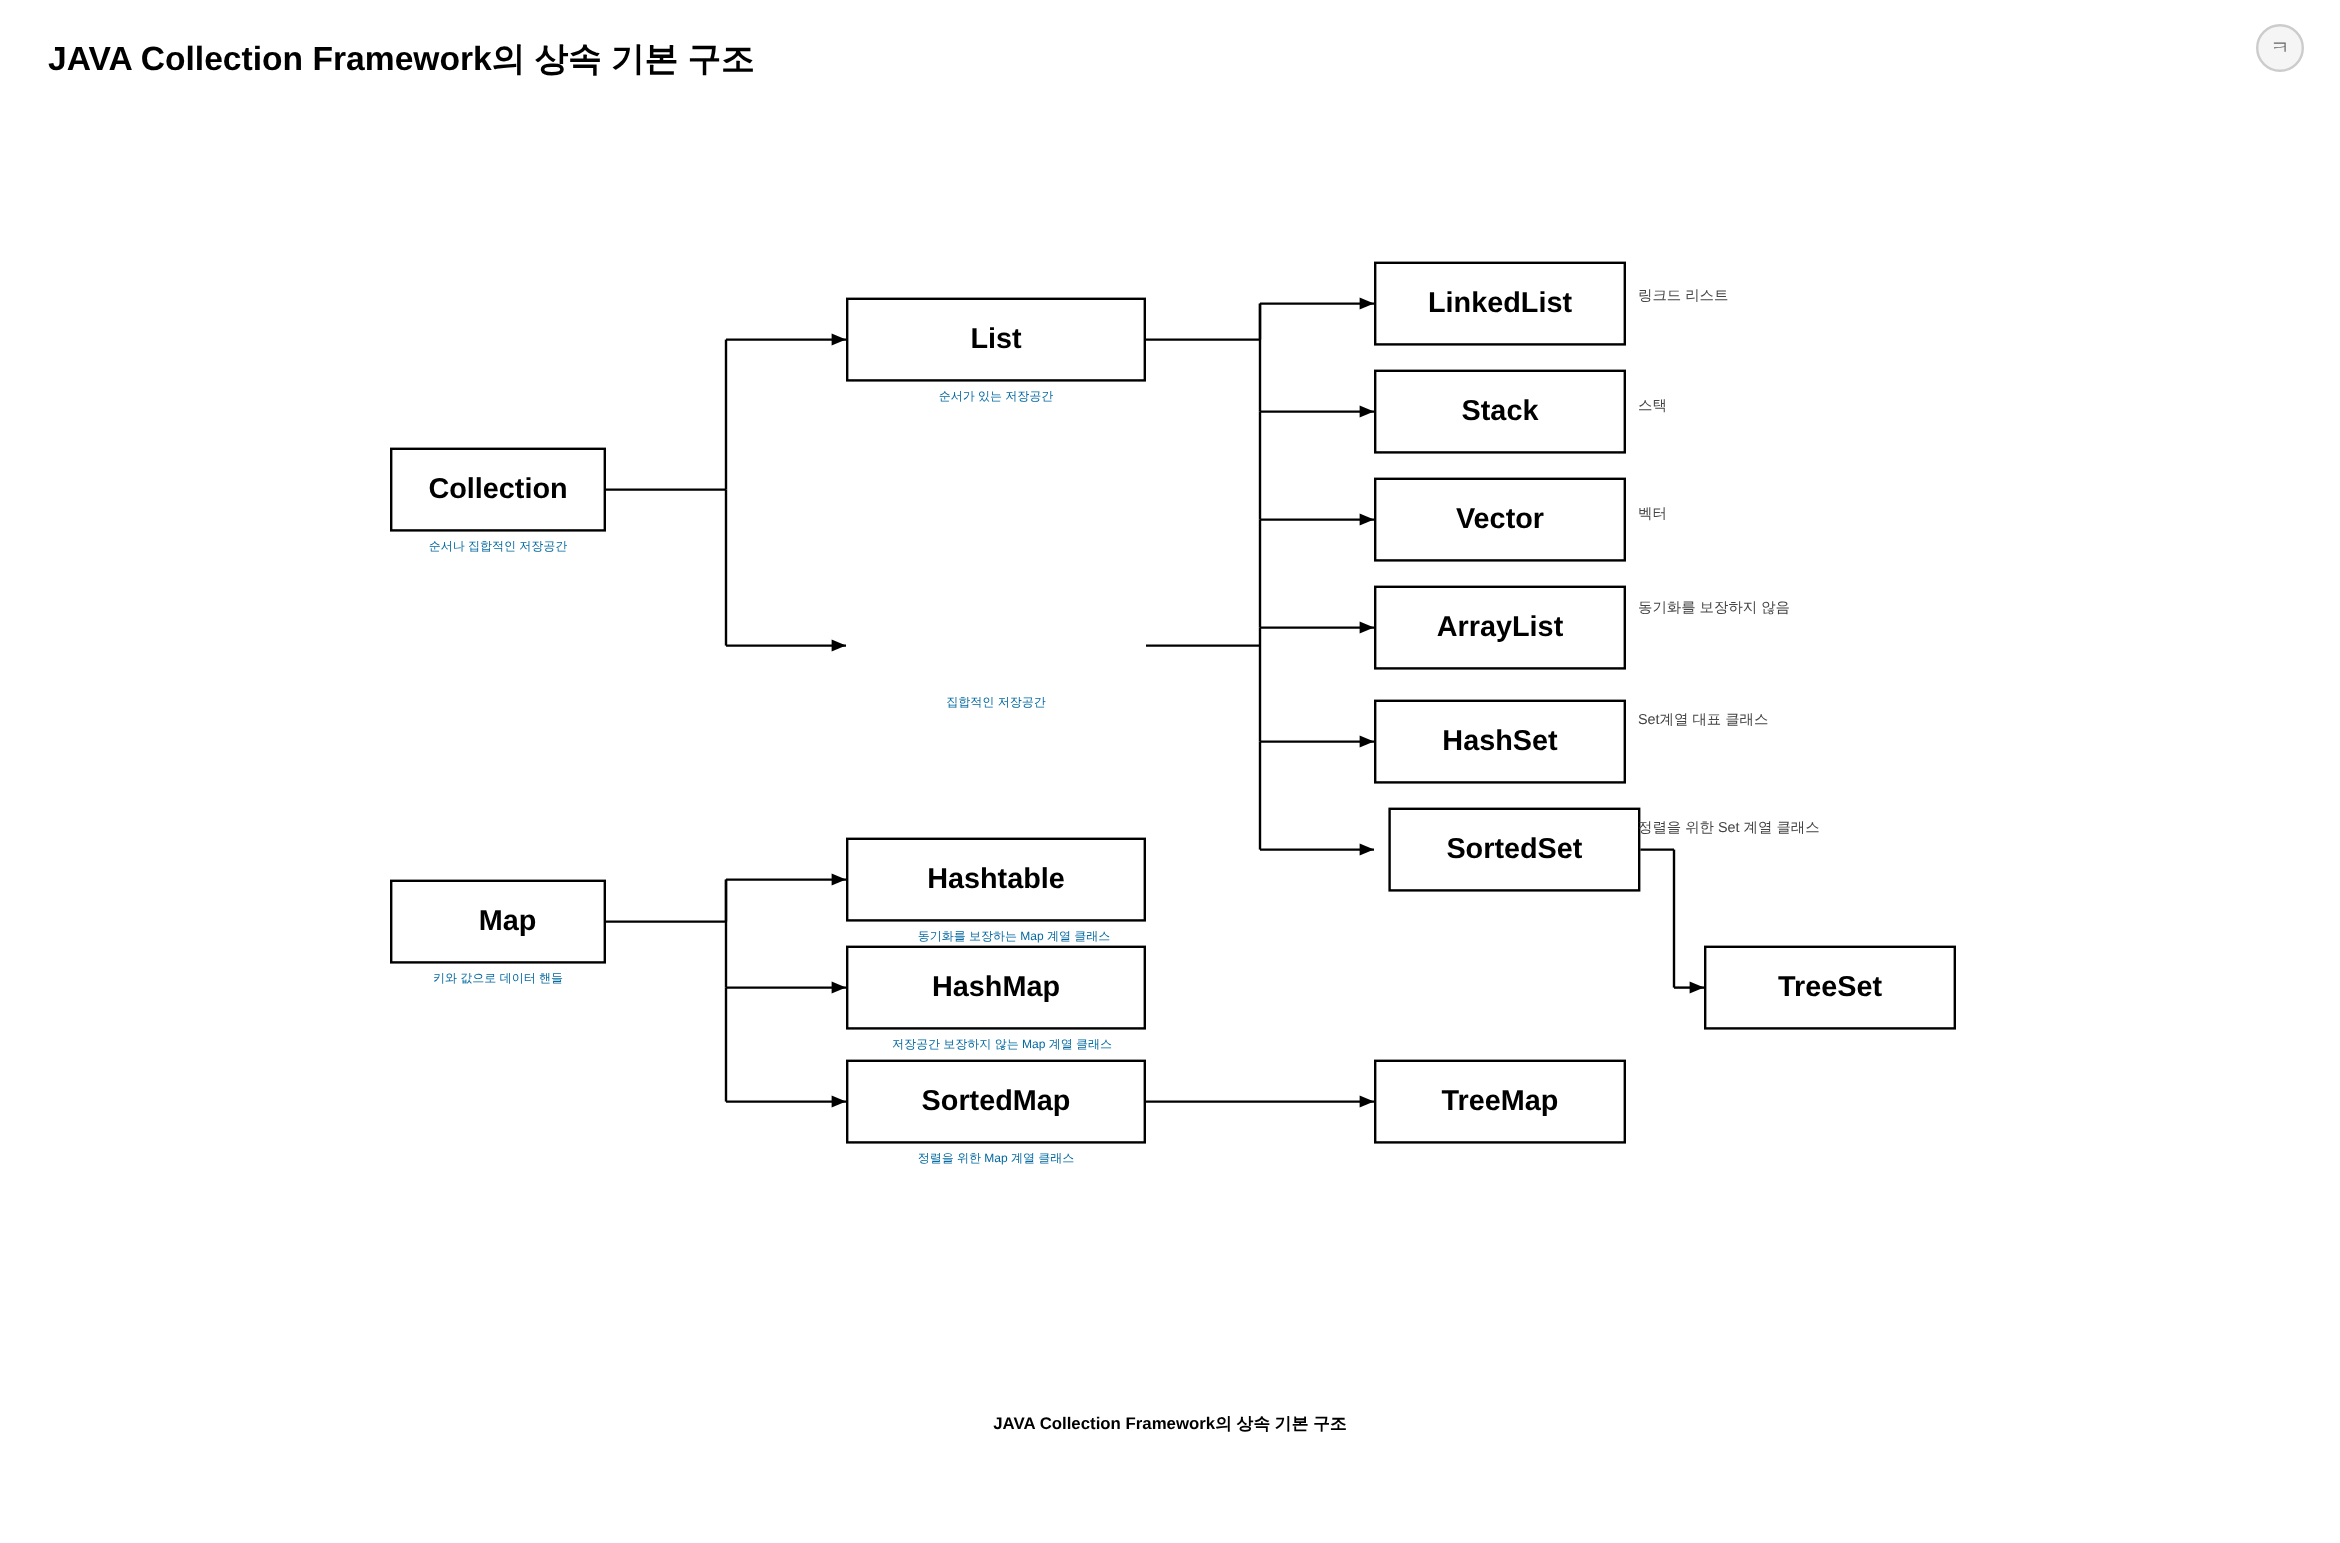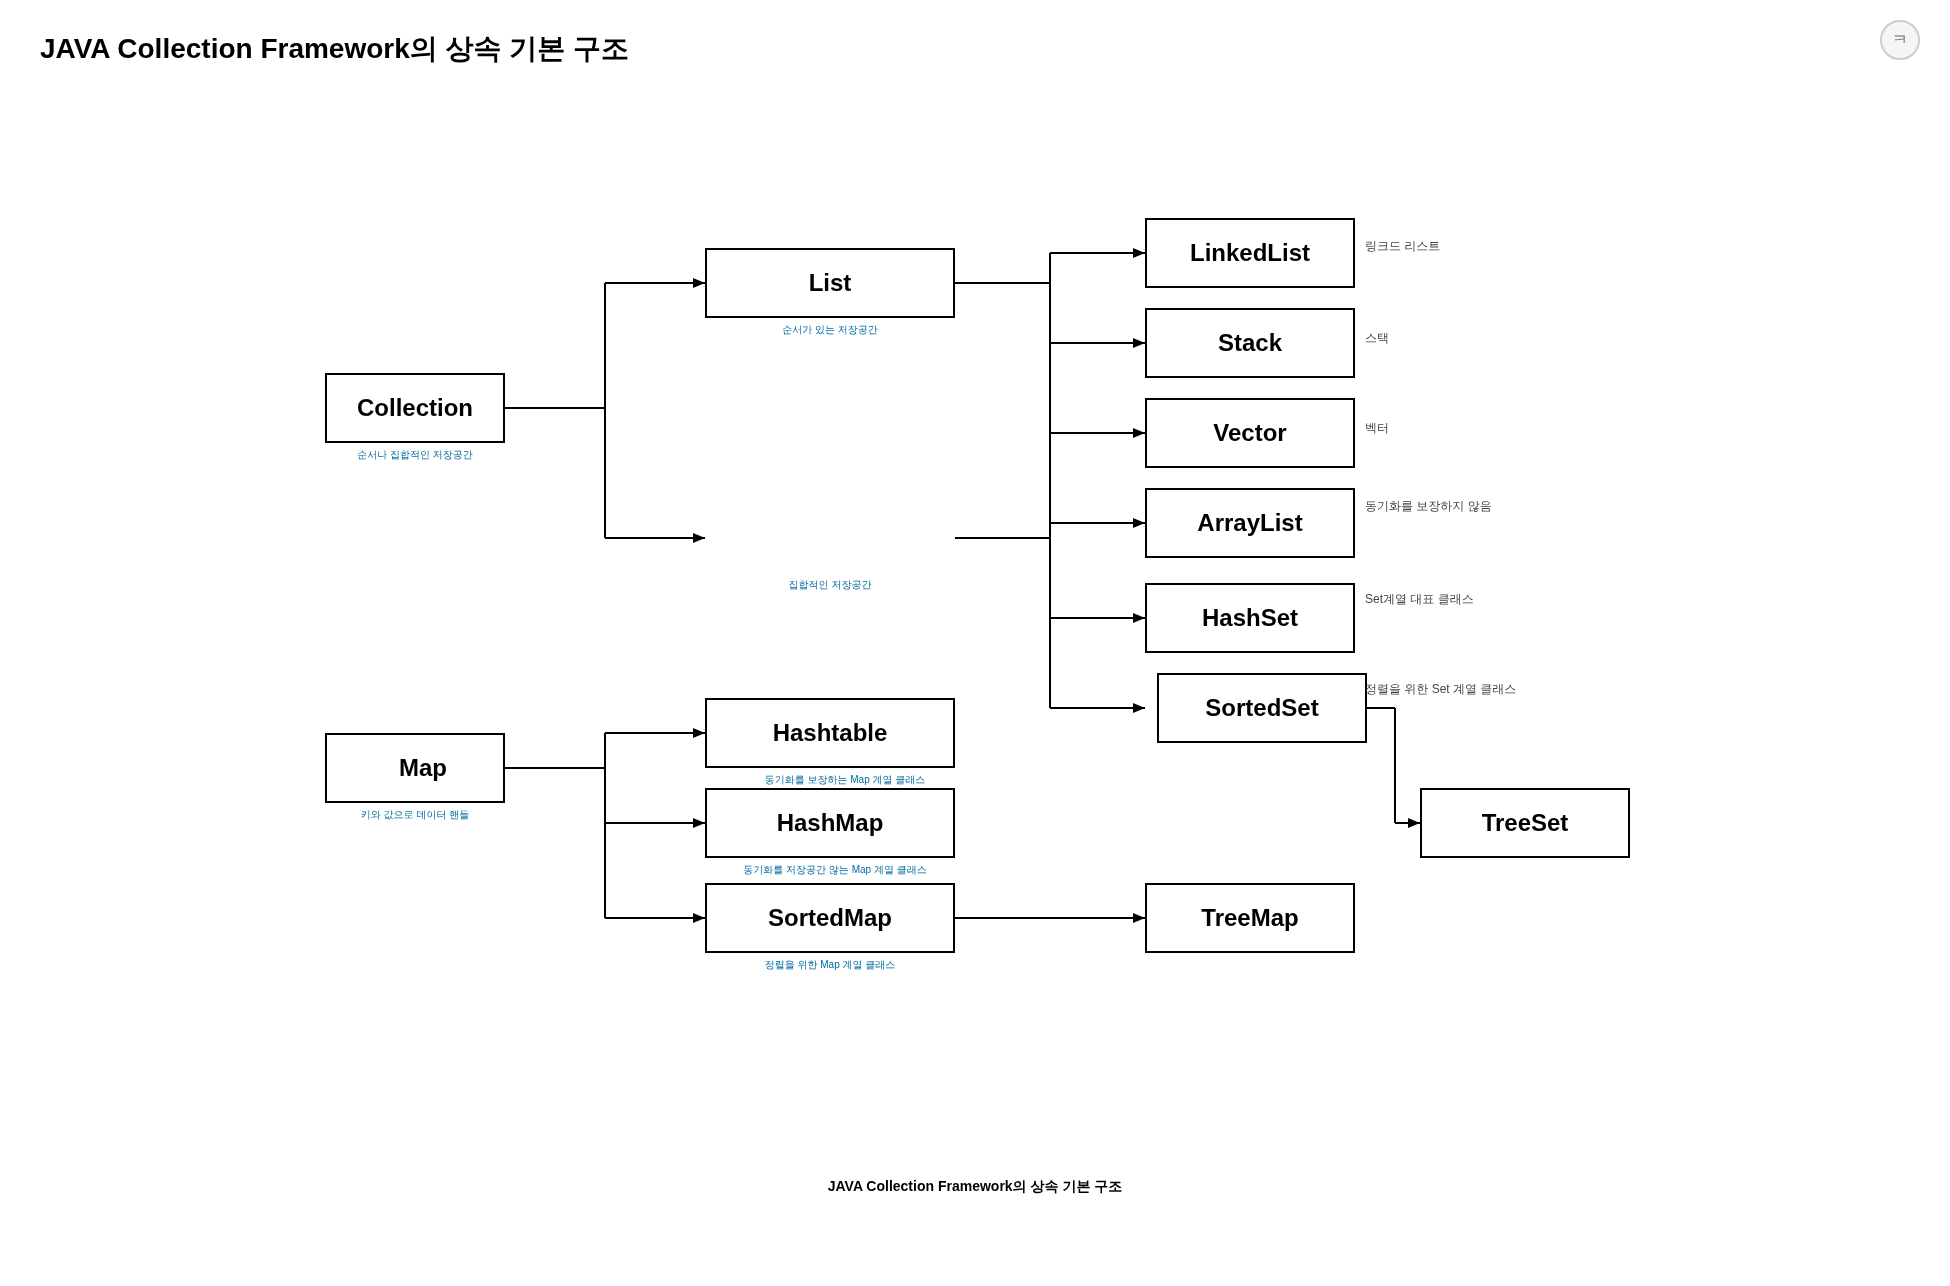--- a/index.html
+++ b/index.html
@@ -186,21 +186,21 @@
   <div class="node-label" style="left:430px; top:470px; width:250px; text-align:center;">집합적인 저장공간</div>
 
   <div class="node" style="left:430px; top:590px; width:250px; height:70px;">
     <span>Hashtable</span>
   </div>
   <div class="node-label" style="left:430px; top:665px; width:280px; text-align:center;">동기화를 보장하는 Map 계열 클래스</div>
 
   <div class="node" style="left:430px; top:680px; width:250px; height:70px;">
     <span>HashMap</span>
   </div>
-  <div class="node-label" style="left:390px; top:755px; width:340px; text-align:center;">동기화를 저장공간 않는 Map 계열 클래스</div>
+  <div class="node-label" style="left:390px; top:755px; width:340px; text-align:center;">저장공간 보장하지 않는 Map 계열 클래스</div>
 
   <div class="node" style="left:430px; top:775px; width:250px; height:70px;">
     <span>SortedMap</span>
   </div>
   <div class="node-label" style="left:430px; top:850px; width:250px; text-align:center;">정렬을 위한 Map 계열 클래스</div>
 
   <div class="node" style="left:870px; top:110px; width:210px; height:70px;">
     <span>LinkedList</span>
   </div>
   <div class="annotation" style="left:1090px; top:130px;">링크드 리스트</div>

